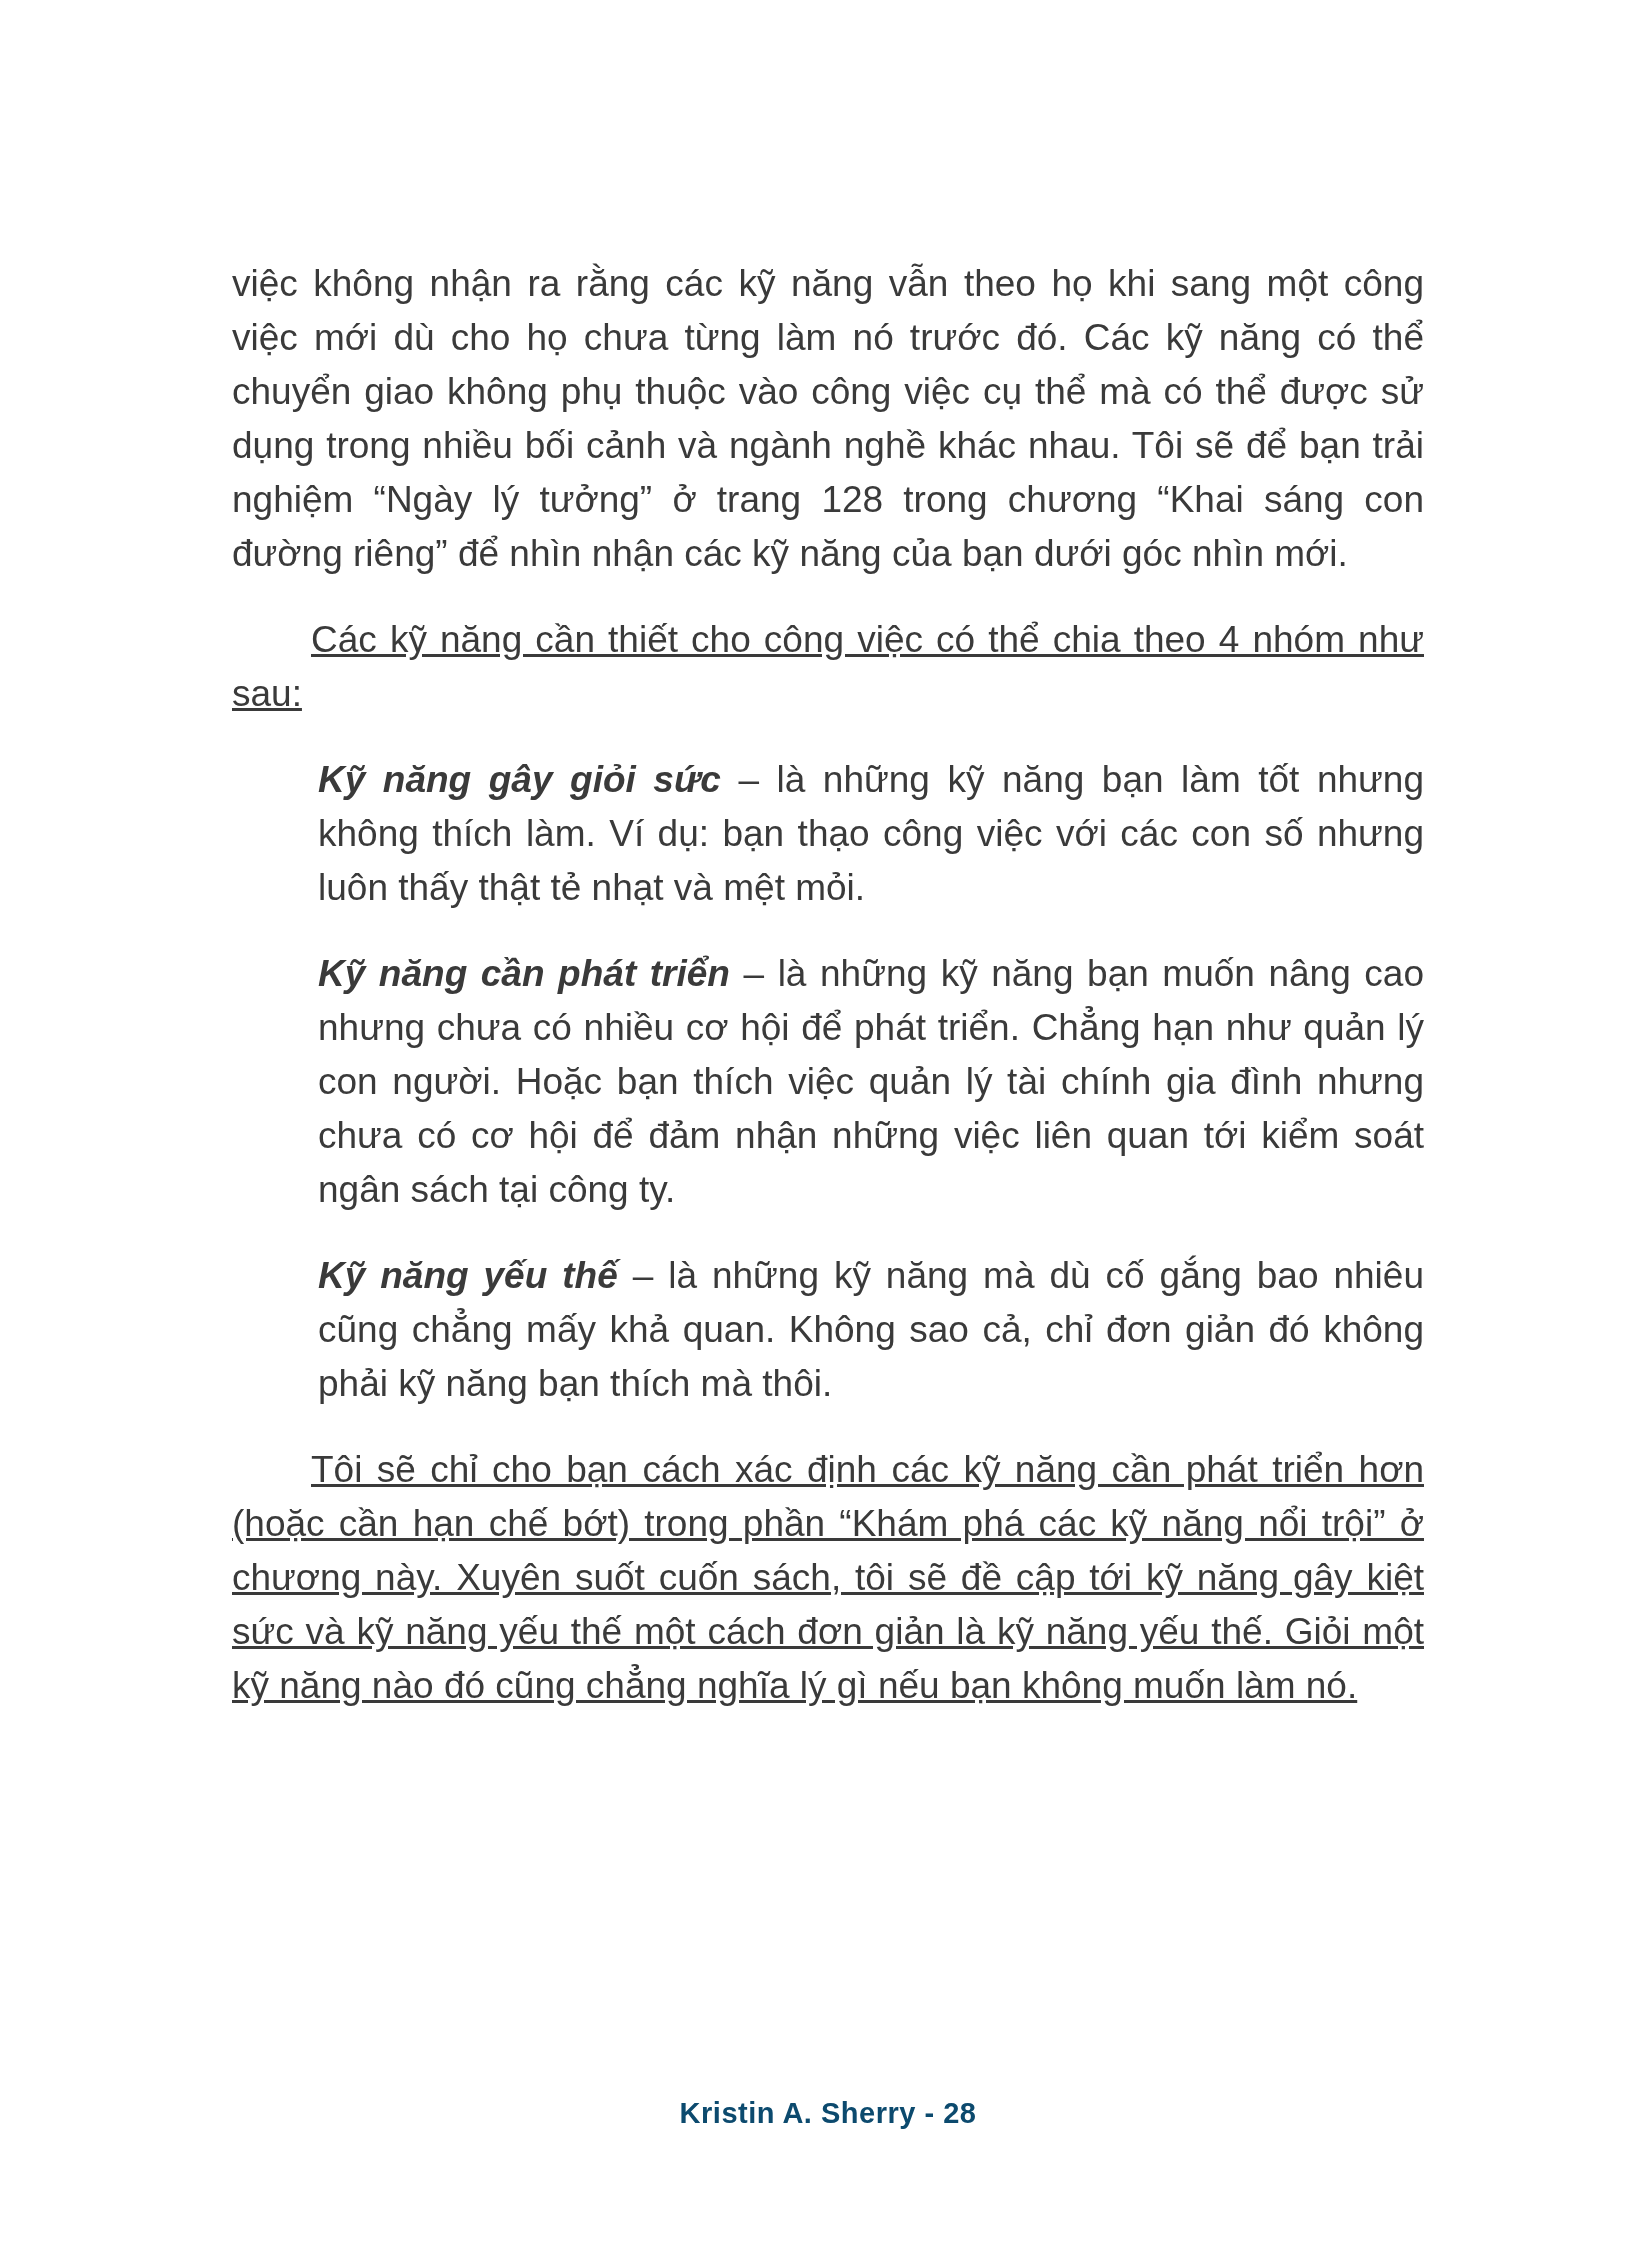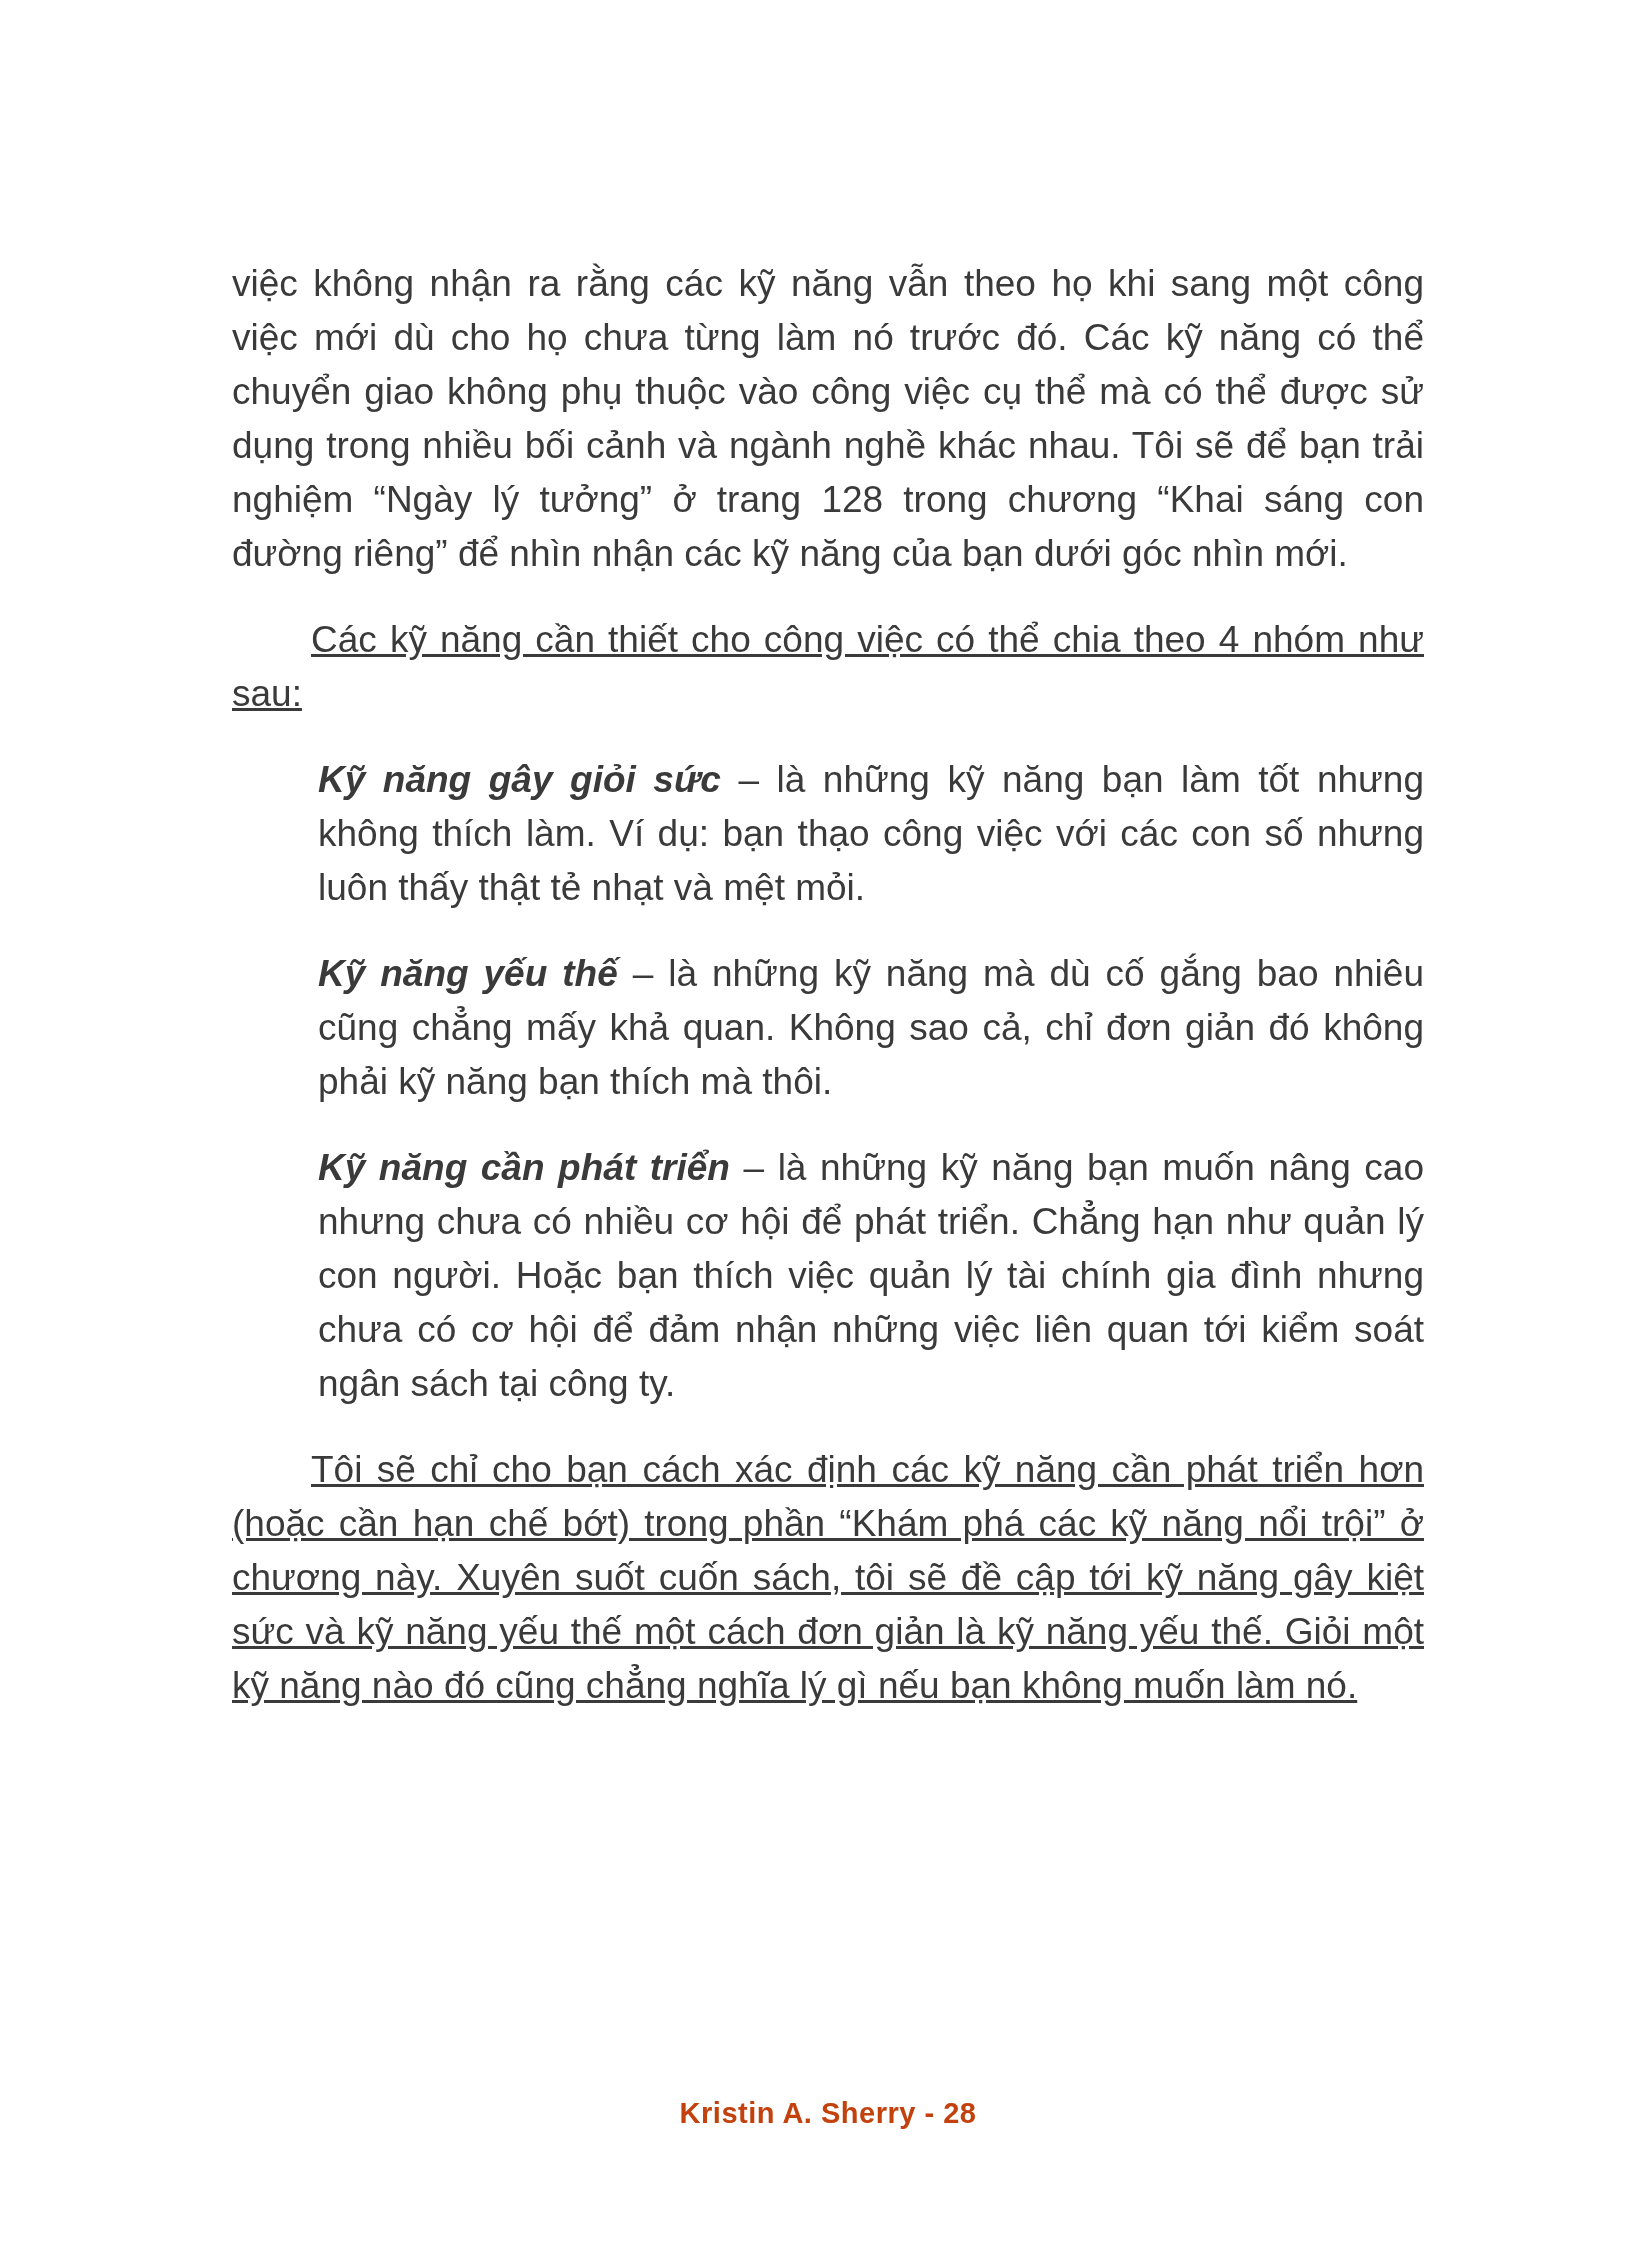--- a/index.html
+++ b/index.html
@@ -48,40 +48,40 @@
     margin-top: 22.5px;
   }
   .footer {
     position: absolute;
     left: 232px;
     top: 2057px;
     width: 1192px;
     text-align: center;
     font-weight: bold;
     font-size: 29px;
-    color: #c2410c;
+    color: #0c4a6e;
     letter-spacing: 0.5px;
   }
 </style>
 </head>
 <body>
 
 <div class="page">
   <div class="content">
 
     <p class="para">việc không nhận ra rằng các kỹ năng vẫn theo họ khi sang một công việc mới dù cho họ chưa từng làm nó trước đó. Các kỹ năng có thể chuyển giao không phụ thuộc vào công việc cụ thể mà có thể được sử dụng trong nhiều bối cảnh và ngành nghề khác nhau. Tôi sẽ để bạn trải nghiệm “Ngày lý tưởng” ở trang 128 trong chương “Khai sáng con đường riêng” để nhìn nhận các kỹ năng của bạn dưới góc nhìn mới.</p>
 
     <p class="para first-indent">Các kỹ năng cần thiết cho công việc có thể chia theo 4 nhóm như sau:</p>
 
 
     <p class="para item"><span class="lead">Kỹ năng gây giỏi sức</span><span> – là những kỹ năng bạn làm tốt nhưng không thích làm. Ví dụ: bạn thạo công việc với các con số nhưng luôn thấy thật tẻ nhạt và mệt mỏi.</span></p>
 
+    <p class="para item"><span class="lead">Kỹ năng cần phát triển</span><span> – là những kỹ năng bạn muốn nâng cao nhưng chưa có nhiều cơ hội để phát triển. Chẳng hạn như quản lý con người. Hoặc bạn thích việc quản lý tài chính gia đình nhưng chưa có cơ hội để đảm nhận những việc liên quan tới kiểm soát ngân sách tại công ty.</span></p>
+
     <p class="para item"><span class="lead">Kỹ năng yếu thế</span><span> – là những kỹ năng mà dù cố gắng bao nhiêu cũng chẳng mấy khả quan. Không sao cả, chỉ đơn giản đó không phải kỹ năng bạn thích mà thôi.</span></p>
-
-    <p class="para item"><span class="lead">Kỹ năng cần phát triển</span><span> – là những kỹ năng bạn muốn nâng cao nhưng chưa có nhiều cơ hội để phát triển. Chẳng hạn như quản lý con người. Hoặc bạn thích việc quản lý tài chính gia đình nhưng chưa có cơ hội để đảm nhận những việc liên quan tới kiểm soát ngân sách tại công ty.</span></p>
 
     <p class="para first-indent closing">Tôi sẽ chỉ cho bạn cách xác định các kỹ năng cần phát triển hơn (hoặc cần hạn chế bớt) trong phần “Khám phá các kỹ năng nổi trội” ở chương này. Xuyên suốt cuốn sách, tôi sẽ đề cập tới kỹ năng gây kiệt sức và kỹ năng yếu thế một cách đơn giản là kỹ năng yếu thế. Giỏi một kỹ năng nào đó cũng chẳng nghĩa lý gì nếu bạn không muốn làm nó.</p>
 
   </div>
 
   <div class="footer">
     <span>Kristin A. Sherry - 28</span>
   </div>
 </div>
 

